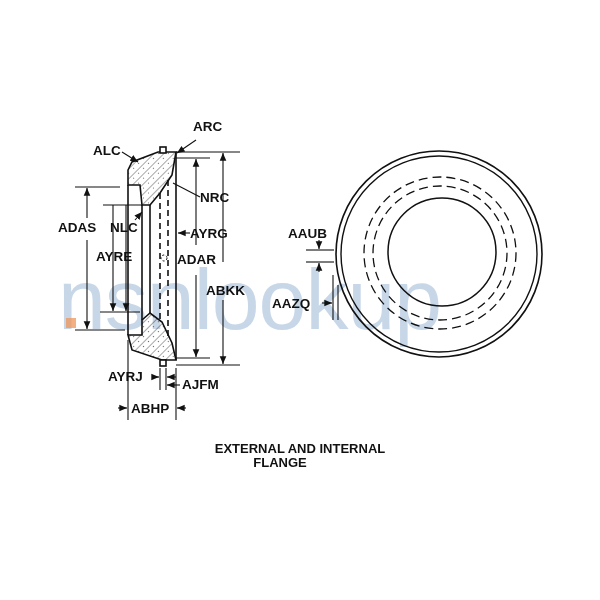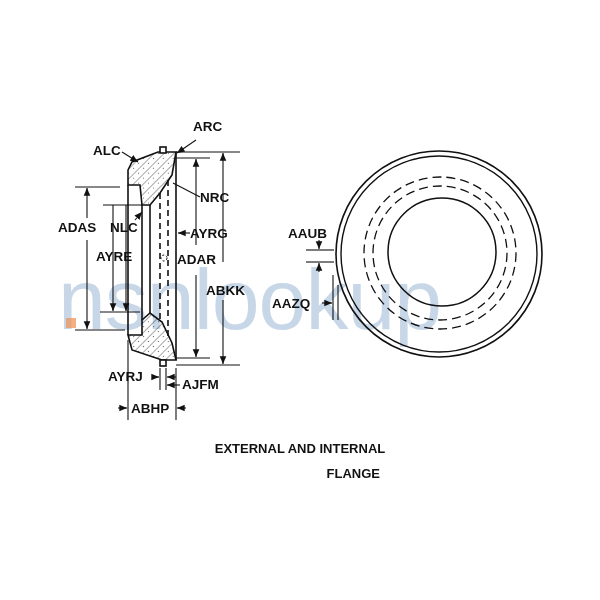--- a/index.html
+++ b/index.html
@@ -120,13 +120,13 @@
     <line x1="338" y1="285" x2="338" y2="320"></line>
     <line x1="322" y1="303" x2="332" y2="303" marker-end="url(#ah)"></line>
   </g>
   <g>
     <text class="lbl" x="288" y="238">AAUB</text>
     <text class="lbl" x="272" y="308">AAZQ</text>
   </g>
 </svg>
 
 <div class="cap" style="left:180px; top:441px; width:240px;">EXTERNAL AND INTERNAL</div>
-<div class="cap" style="left:180px; top:466px; width:200px;text-align:right;">FLANGE</div>
+<div class="cap" style="left:180px; top:455px; width:200px;">FLANGE</div>
 
 </body></html>

